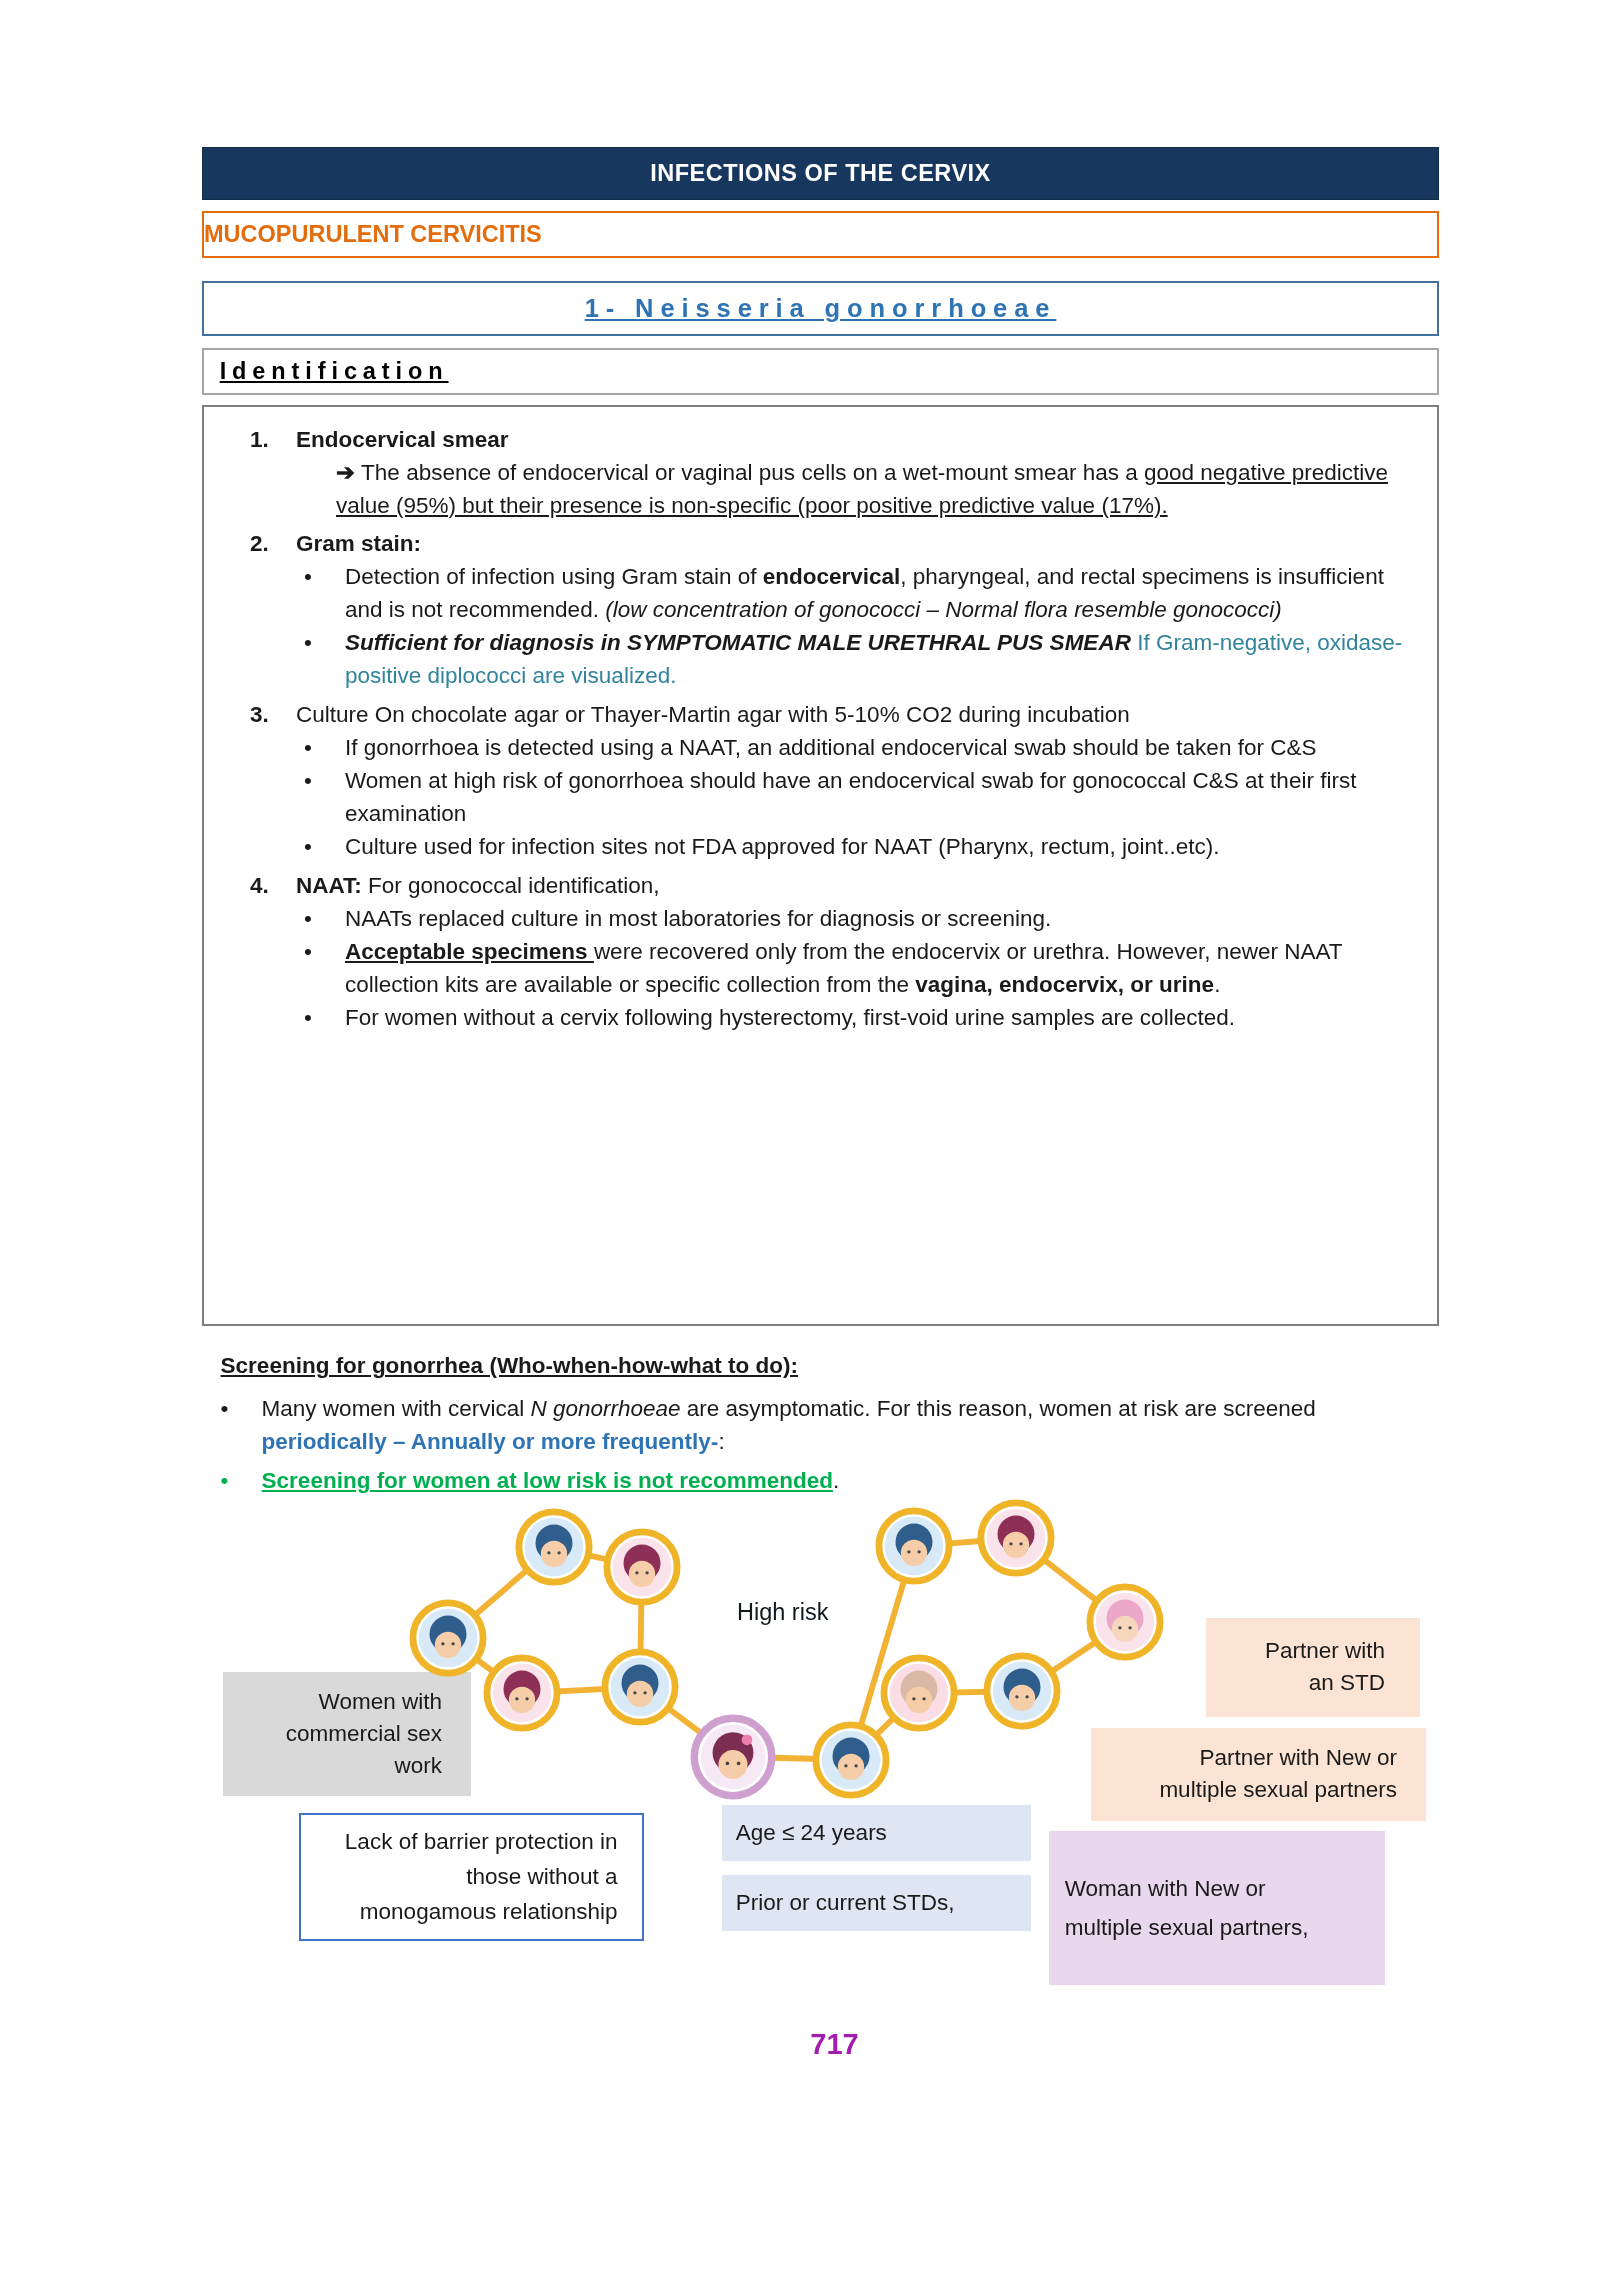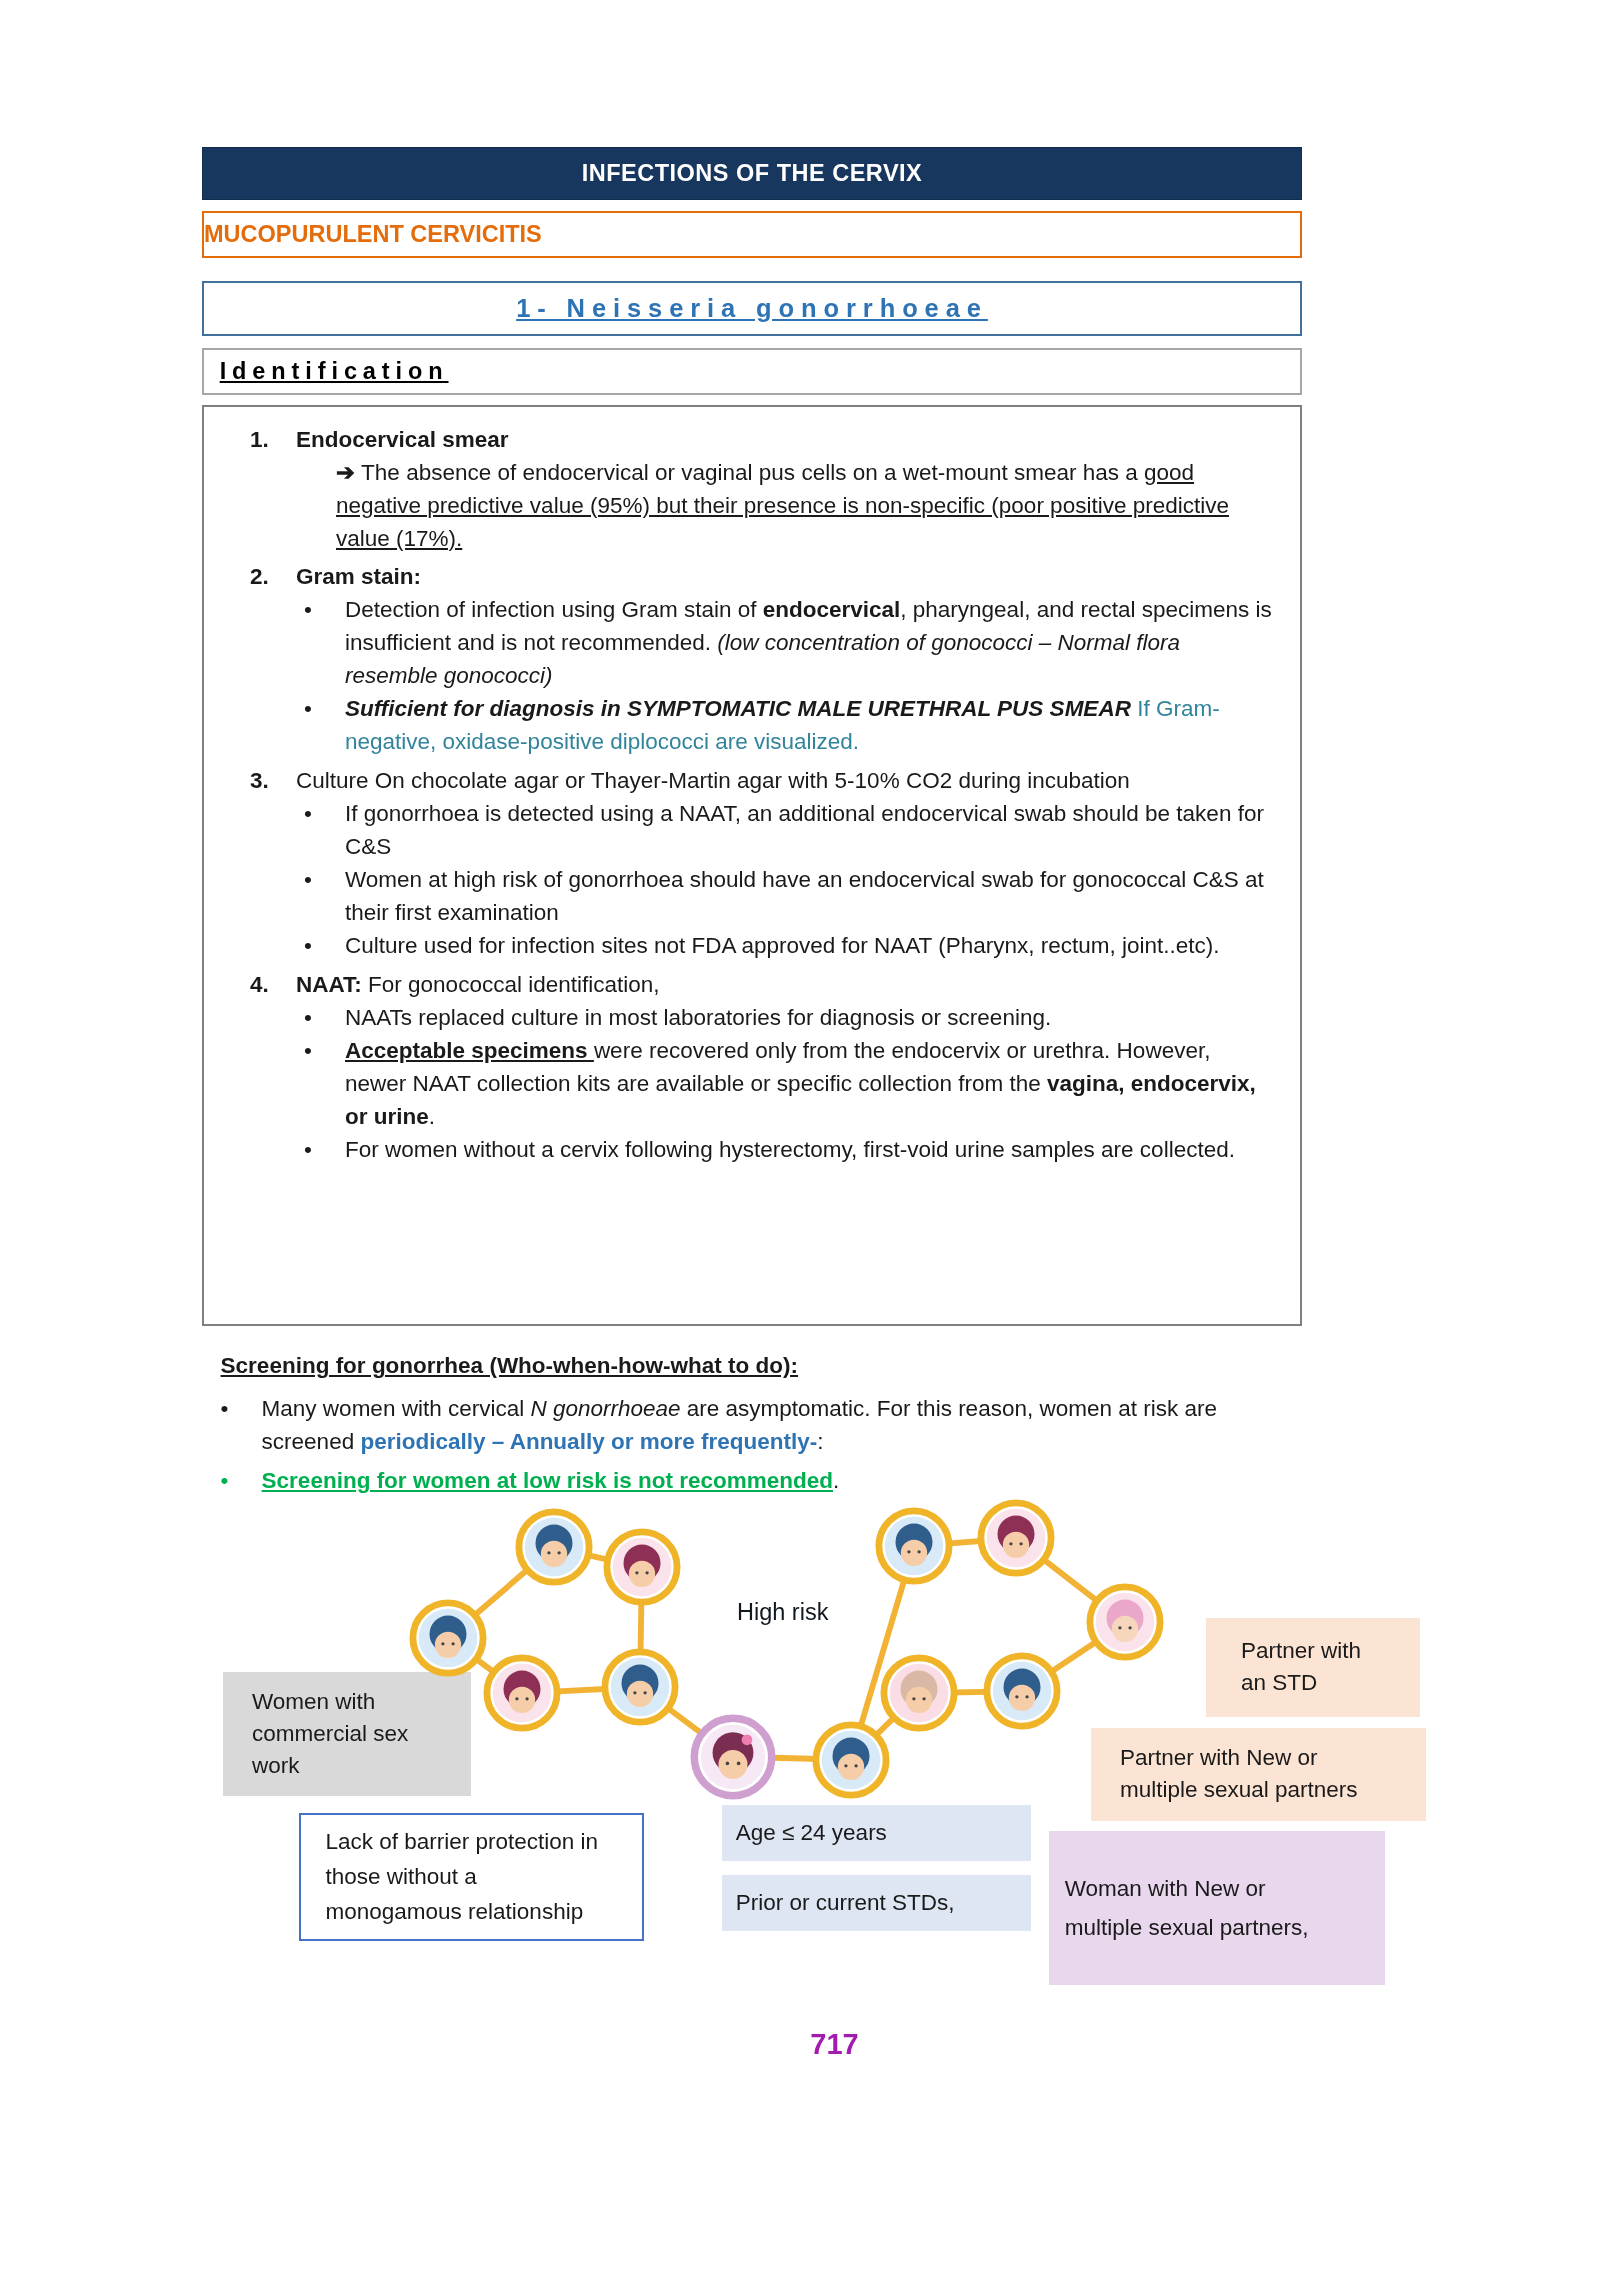--- a/index.html
+++ b/index.html
@@ -1,21 +1,21 @@
 <!DOCTYPE html>
 <html><head>
 <meta charset="utf-8">
 <style>
   * { box-sizing: border-box; }
   html,body { margin:0; padding:0; }
   body {
     width:1621px; height:2293px; position:relative; background:#ffffff;
     font-family:"Liberation Sans", sans-serif; color:#1a1a1a;
   }
-  .content { margin:147px 182px 0 202px; width:1100px; }
+  .content { margin:147px 182px 0 202px; width:1237px; }
 
   .bar-navy {
     height:53px; background:#17375E; border:1px solid #122C4C;
     display:flex; align-items:center; justify-content:center;
     color:#ffffff; font-size:23.5px; font-weight:600; letter-spacing:0.5px;
   }
   .bar-orange {
     height:47px; margin-top:10.8px; border:2px solid #E46C0A; background:#fff;
     display:flex; align-items:center; justify-content:flex-start;
     color:#E46C0A; font-size:23.5px; font-weight:700;
@@ -52,21 +52,21 @@
   .screening { margin-top:23.5px; padding-left:18.6px; font-size:22.5px; line-height:33px; }
   .screening .title { font-weight:700; text-decoration:underline; margin-bottom:9.8px; }
   .sbullet { position:relative; padding-left:41px; margin-bottom:5.9px; }
   .sbullet .marker { position:absolute; left:0; top:0; }
   .sbullet .marker.green { color:#00B050; }
 
   .diagram { position:relative; width:1621px; height:490px; margin-top:3.9px; }
   .diagram svg.links { position:absolute; left:0; top:0; z-index:1; }
   .dnode { position:absolute; z-index:3; }
   .dbox { position:absolute; z-index:2; font-size:22.5px; color:#1a1a1a; }
-  .dbox.center { display:flex; align-items:center; justify-content:center; text-align:left; }
+  .dbox.center { display:flex; align-items:center; justify-content:center; text-align:right; }
   .dbox.left { display:flex; align-items:center; text-align:left; }
   .commercial { left:223px; top:169px; width:248px; height:124px; background:#D9D9D9; padding:0 29px; line-height:32px; }
   .barrier { left:299px; top:310px; width:345px; height:128px; background:#fff; border:2px solid #4472C4; padding:0 24.5px; line-height:35px; }
   .agebox { left:722px; top:302px; width:309px; height:56px; background:#DEE6F3; padding-left:13.7px; }
   .stdsbox { left:722px; top:372px; width:309px; height:56px; background:#DEE6F3; padding-left:13.7px; }
   .pstd { left:1206px; top:115px; width:214px; height:99px; background:#FCE4D4; padding:0 35px; line-height:32px; }
   .pnew { left:1091px; top:225px; width:335px; height:93px; background:#FCE4D4; padding:0 29px; line-height:32px; }
   .wnew { left:1049px; top:328px; width:336px; height:154px; background:#E9D7EE; padding:0 69px 0 15.7px; line-height:39px; }
   .hrisk { position:absolute; left:737px; top:96px; z-index:2; font-size:23.5px; color:#101820; }
 

